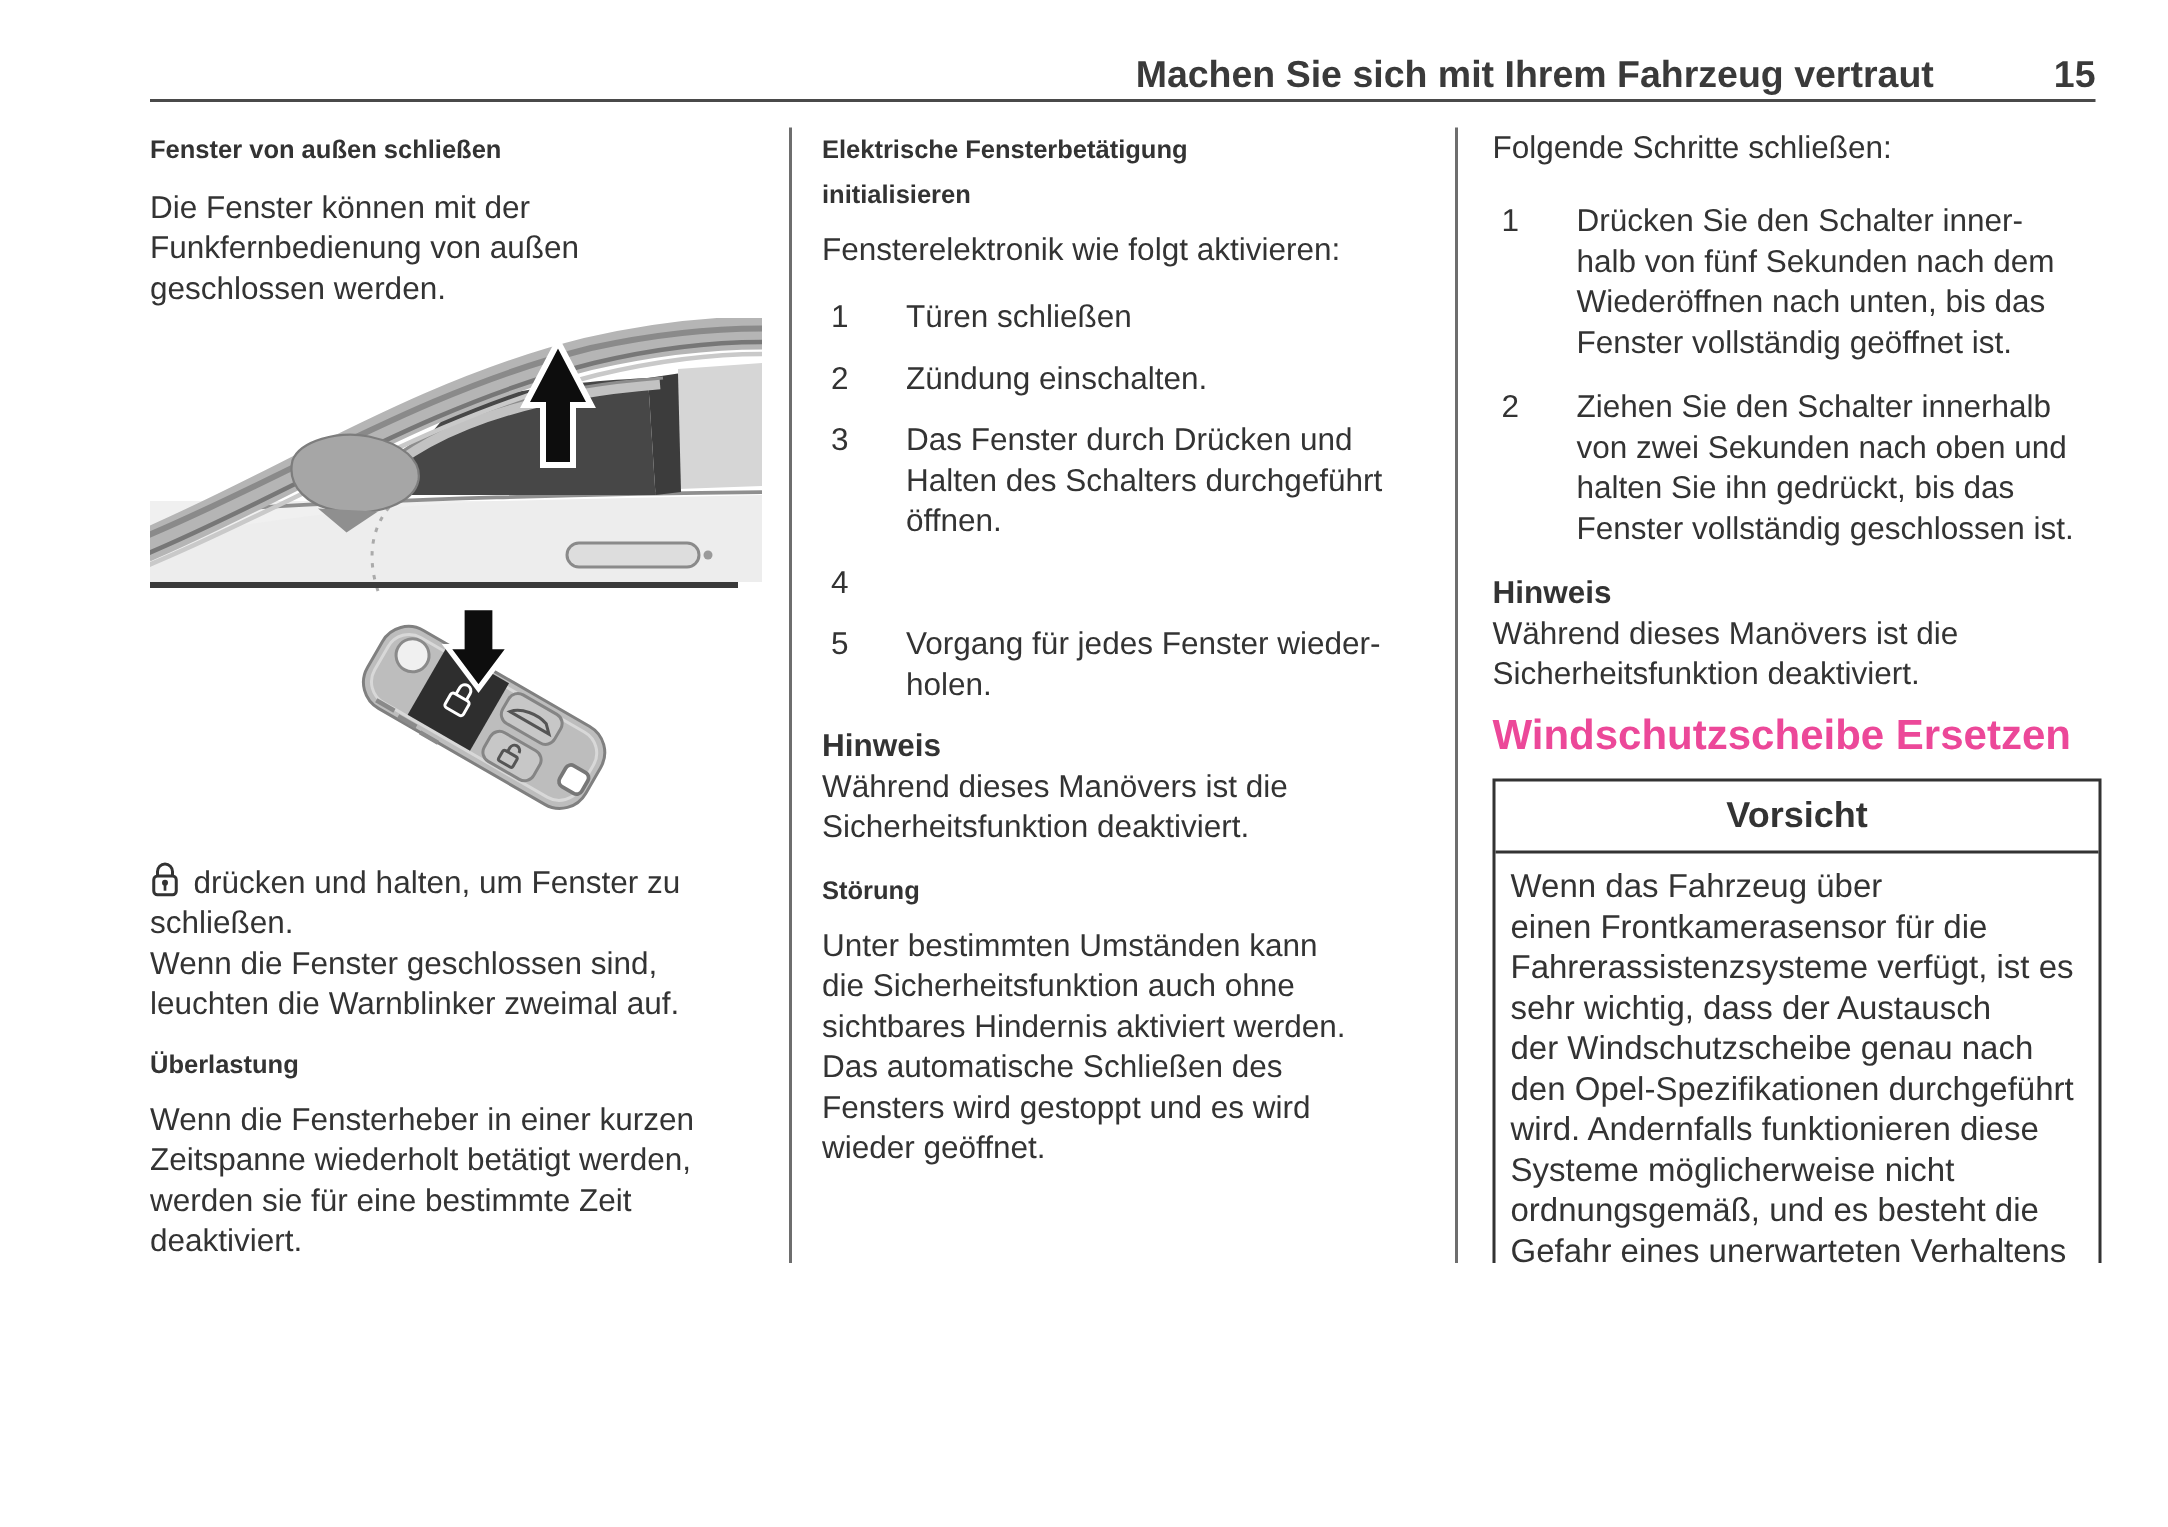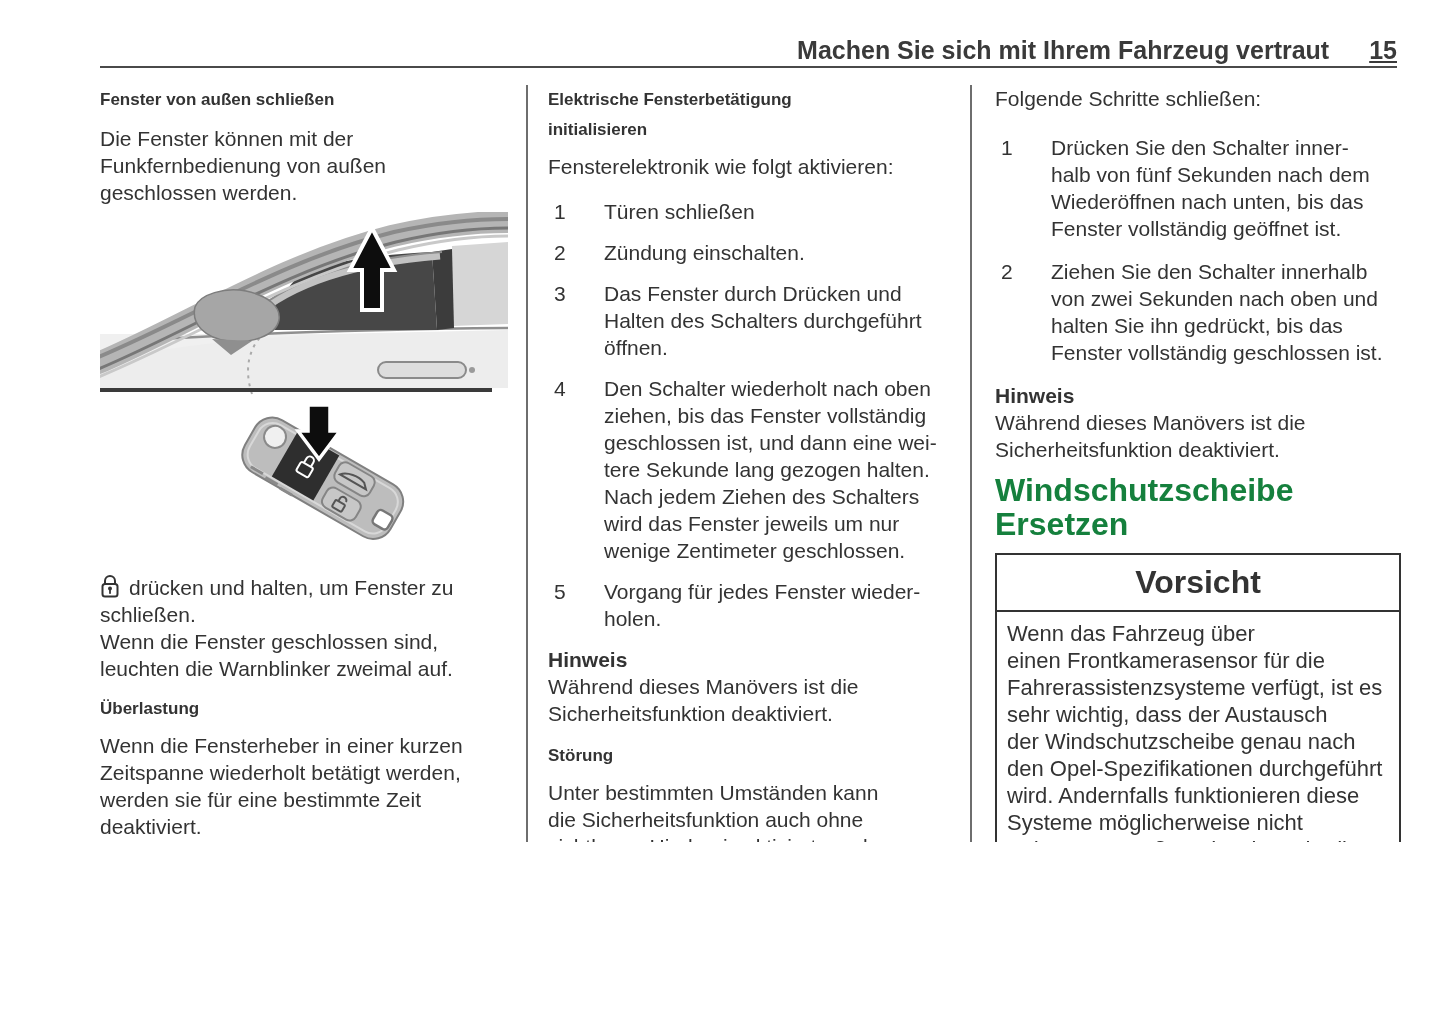--- a/index.html
+++ b/index.html
@@ -11,54 +11,54 @@
     color:#333333;
     overflow:hidden;
   }
   .pre{white-space:pre-line;}
   
   .header-line{
     position:absolute;top:36px;left:100px;right:48px;
     display:flex;justify-content:flex-end;align-items:baseline;
     font-weight:bold;font-size:25px;color:#3a3a3a;
   }
-  .page-num{margin-left:40px;text-decoration:underline;}
+  .page-num{margin-left:80px;}
   .header-rule{
     position:absolute;top:66px;left:100px;right:48px;height:2px;background:#4a4a4a;
   }
   
   .col{position:absolute;top:85px;}
   .col-left{left:100px;width:408px;}
   .col-mid{left:548px;width:412px;}
   .col-right{left:995px;width:406px;}
   .col-sep{position:absolute;top:85px;width:2px;height:893px;background:#6e6e6e;}
   .sep-1{left:526px;}
   .sep-2{left:970px;}
   
   .h-section{font-size:17px;line-height:30px;font-weight:bold;margin:0 0 10px 0;color:#333;}
-  .h-big{font-size:32px;line-height:34px;font-weight:bold;margin:10px 0 12px 0;color:#15803d;}
+  .h-big{font-size:28px;line-height:34px;font-weight:bold;margin:10px 0 12px 0;color:#ec4899;}
   .body-par{font-size:21px;line-height:27px;margin:0 0 6px 0;}
   .note-label{font-size:21px;line-height:27px;font-weight:bold;margin:14px 0 0 0;}
   .note-text{font-size:21px;line-height:27px;margin:0;}
   
   .steps{margin-top:18px;}
   .step{display:flex;margin-bottom:14px;font-size:21px;line-height:27px;}
   .step-num{flex:none;width:50px;padding-left:6px;}
   .step-text{flex:1;}
   
   .figure{margin:0;padding:0;line-height:0;}
   .fig-car{margin-top:6px;}
   .fig-key{margin-top:2px;margin-left:120px;}
   
   .lock-par{font-size:21px;line-height:27px;margin:4px 0 0 0;}
   .lock-par .lock-glyph{vertical-align:-4px;margin-right:9px;}
   
   .caution-box{border:2px solid #333;margin-top:2px;}
   .caution-title{
-    text-align:center;font-size:32px;font-weight:bold;
+    text-align:center;font-size:24px;font-weight:bold;
     padding:9px 0 9px 0;border-bottom:2px solid #333;
   }
   .caution-body{font-size:22px;line-height:27px;padding:8px 10px 8px 10px;}
 </style>
 </head>
 <body>
 
 <div class="page">
 
   <div class="header-line">
@@ -179,27 +179,20 @@
         <span class="step-text pre">Zündung einschalten.</span>
       </div>
       <div class="step">
         <span class="step-num">3</span>
         <span class="step-text pre">Das Fenster durch Drücken und
 Halten des Schalters durchgeführt
 öffnen.</span>
       </div>
       <div class="step">
         <span class="step-num">4</span>
-        <span class="step-text pre">Den Schalter wiederholt nach oben
-ziehen, bis das Fenster vollständig
-geschlossen ist, und dann eine wei-
-tere Sekunde lang gezogen halten.
-Nach jedem Ziehen des Schalters
-wird das Fenster jeweils um nur
-wenige Zentimeter geschlossen.</span>
       </div>
       <div class="step">
         <span class="step-num">5</span>
         <span class="step-text pre">Vorgang für jedes Fenster wieder-
 holen.</span>
       </div>
     </div>
 
     <p class="note-label">Hinweis</p>
     <p class="note-text pre">Während dieses Manövers ist die

